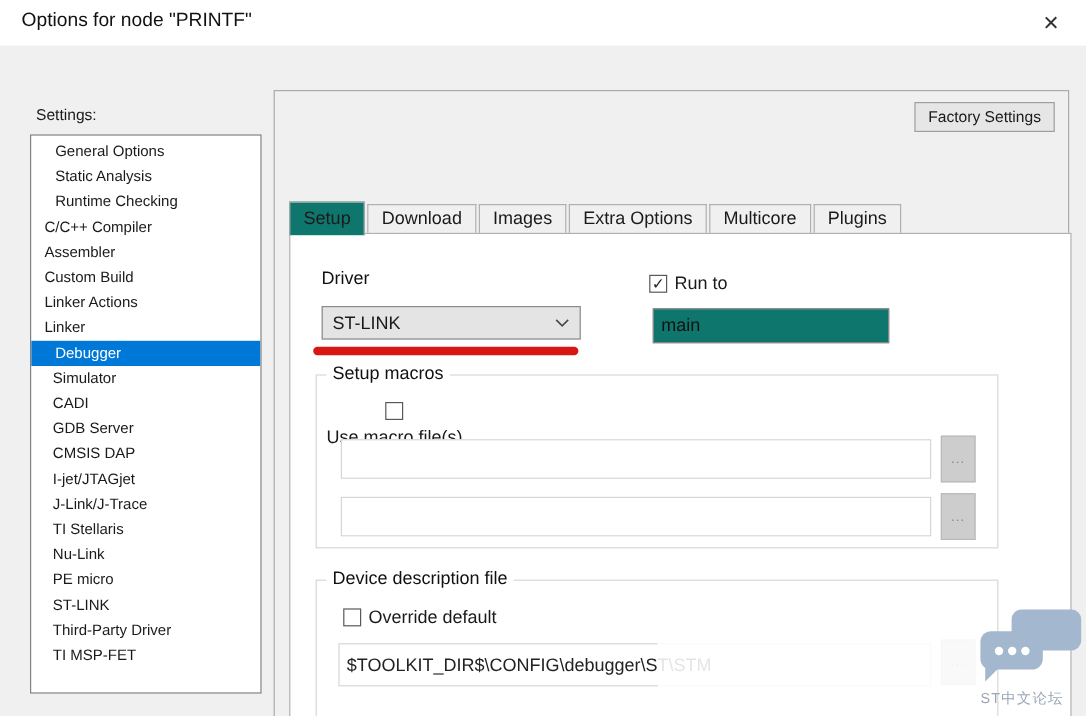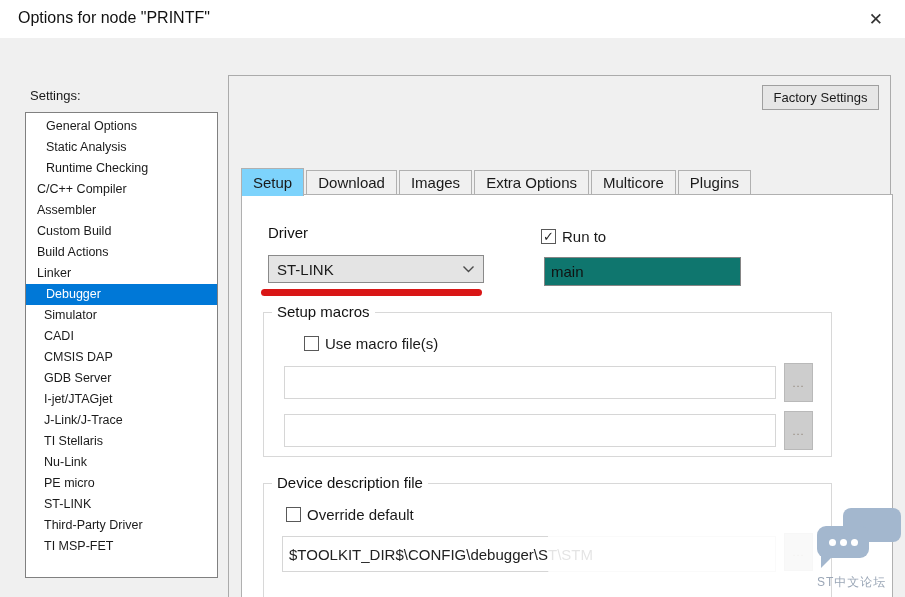--- a/index.html
+++ b/index.html
@@ -28,21 +28,21 @@
   .panel { position:absolute; left:228px; top:37px; width:663px; height:530px;
            background:#f0f0f0; border:1px solid #ababab; }
   .factory-btn { position:absolute; right:11px; top:9px; width:117px; height:25px;
                  background:#e6e6e6; border:1px solid #9f9f9f; font-size:13px;
                  font-family:"Liberation Sans", sans-serif; color:#1a1a1a; cursor:pointer; }
 
   
   .tabs { position:absolute; left:12px; top:91px; display:flex; align-items:flex-end; height:28px; }
   .tab { height:25px; line-height:23px; padding:0 11px; font-size:15px; background:#f0f0f0;
          border:1px solid #b0b0b0; border-bottom:none; margin-right:2px; cursor:pointer; white-space:nowrap; }
-  .tab.active { height:28px; line-height:27px; background:#7dd3fc; position:relative; z-index:3; margin-bottom:-1px; }
+  .tab.active { height:28px; line-height:27px; background:#0f766e; position:relative; z-index:3; margin-bottom:-1px; }
 
   .pane { position:absolute; left:12px; top:118px; width:652px; height:412px;
           background:#fff; border:1px solid #b0b0b0; z-index:1; }
 
   .fld-label { position:absolute; font-size:15px; color:#111; }
 
   .combo { position:absolute; left:26px; top:60px; width:216px; height:28px; background:#e4e4e4;
            border:1px solid #8a8a8a; display:flex; align-items:center; padding:0 8px; font-size:15px; cursor:pointer; }
   .combo .chev { margin-left:auto; display:flex; }
 
@@ -96,27 +96,27 @@
   <div class="body">
 
     <div class="cat-label">Settings:</div>
     <div class="cat-list" id="cat-list">
         <div class="cat-item lvl0">General Options</div>
         <div class="cat-item lvl0">Static Analysis</div>
         <div class="cat-item lvl0">Runtime Checking</div>
         <div class="cat-item lvl1">C/C++ Compiler</div>
         <div class="cat-item lvl1">Assembler</div>
         <div class="cat-item lvl1">Custom Build</div>
-        <div class="cat-item lvl1">Build Actions</div>
+        <div class="cat-item lvl1">Linker Actions</div>
         <div class="cat-item lvl1">Linker</div>
         <div class="cat-item lvl0 selected">Debugger</div>
         <div class="cat-item lvl2">Simulator</div>
         <div class="cat-item lvl2">CADI</div>
+        <div class="cat-item lvl2">GDB Server</div>
         <div class="cat-item lvl2">CMSIS DAP</div>
-        <div class="cat-item lvl2">GDB Server</div>
         <div class="cat-item lvl2">I-jet/JTAGjet</div>
         <div class="cat-item lvl2">J-Link/J-Trace</div>
         <div class="cat-item lvl2">TI Stellaris</div>
         <div class="cat-item lvl2">Nu-Link</div>
         <div class="cat-item lvl2">PE micro</div>
         <div class="cat-item lvl2">ST-LINK</div>
         <div class="cat-item lvl2">Third-Party Driver</div>
         <div class="cat-item lvl2">TI MSP-FET</div>
       </div>
 
@@ -149,21 +149,21 @@
 
         <div class="chkrow" style="left:299px; top:33px;">
           <span class="checkbox checked">✓</span>
           <span>Run to</span>
         </div>
 
         <input class="txt" style="left: 302px; top: 62px; width: 197px; height: 29px;" value="main">
 
         <div class="group" style="left:21px; top:117px; width:569px; height:145px;">
           <span class="legend">Setup macros</span>
-          <div class="chkrow" style="left:40px; top:22px;">
+          <div class="chkrow" style="left:8px; top:22px;flex-direction:column;">
             <span class="checkbox"></span>
             <span>Use macro file(s)</span>
           </div>
           <input class="gfield" style="left: 20px; top: 53px; width: 492px; height: 33px;" value="">
           <button class="browse" style="left:520px; top:50px; height:39px;">...</button>
           <input class="gfield" style="left: 20px; top: 101px; width: 492px; height: 33px;" value="">
           <button class="browse" style="left:520px; top:98px; height:39px;">...</button>
         </div>
 
         <div class="group" style="left:21px; top:288px; width:569px; height:150px;">

